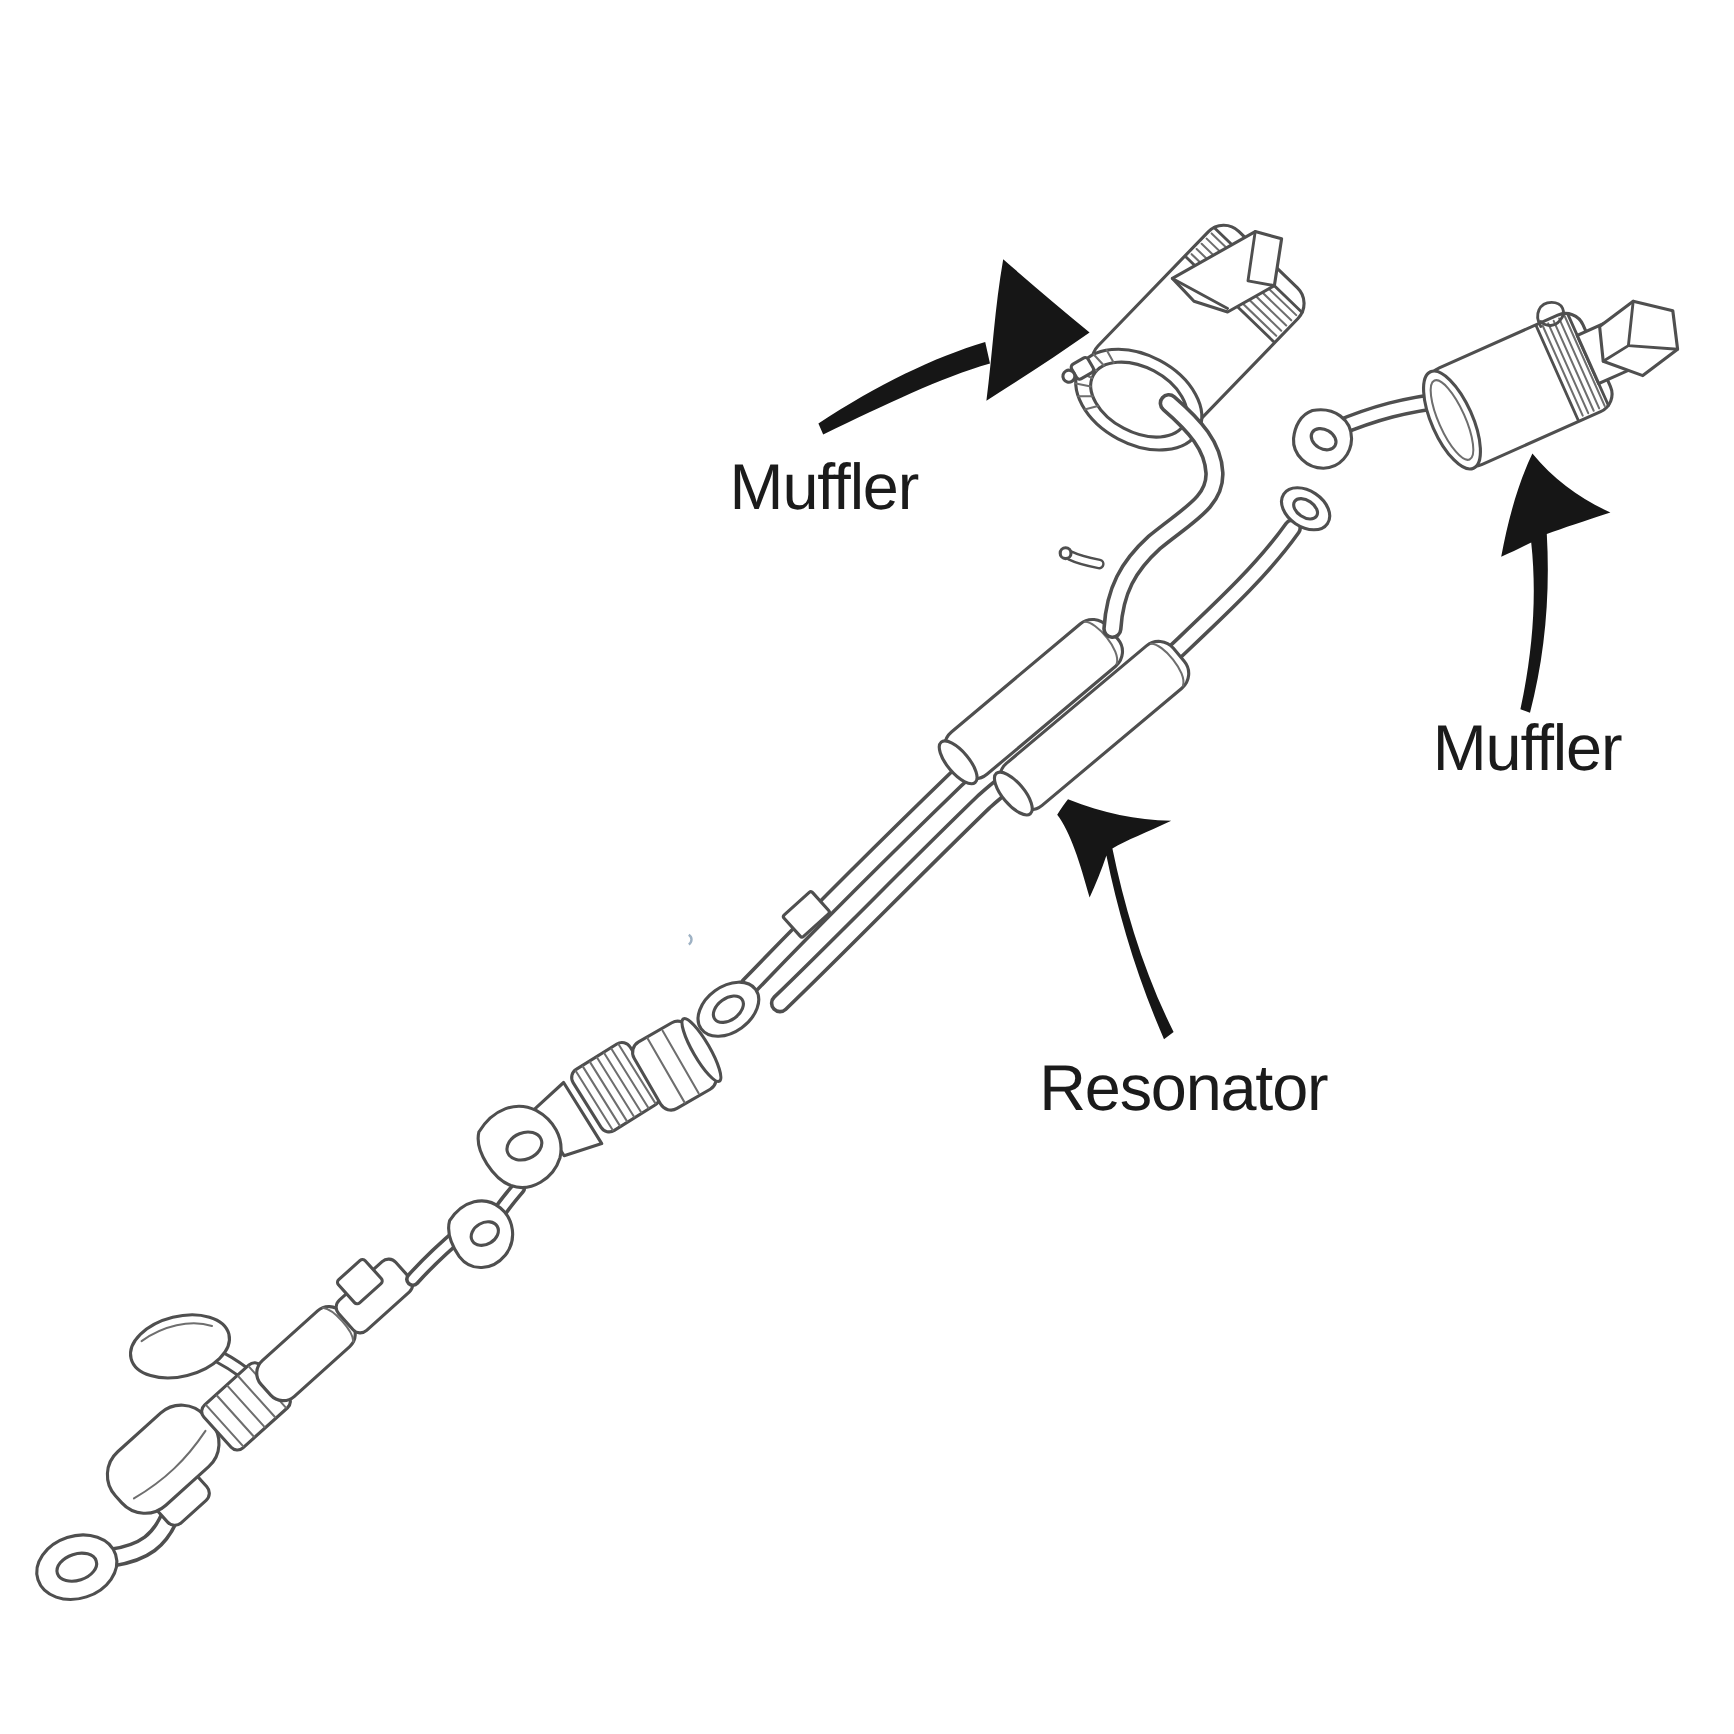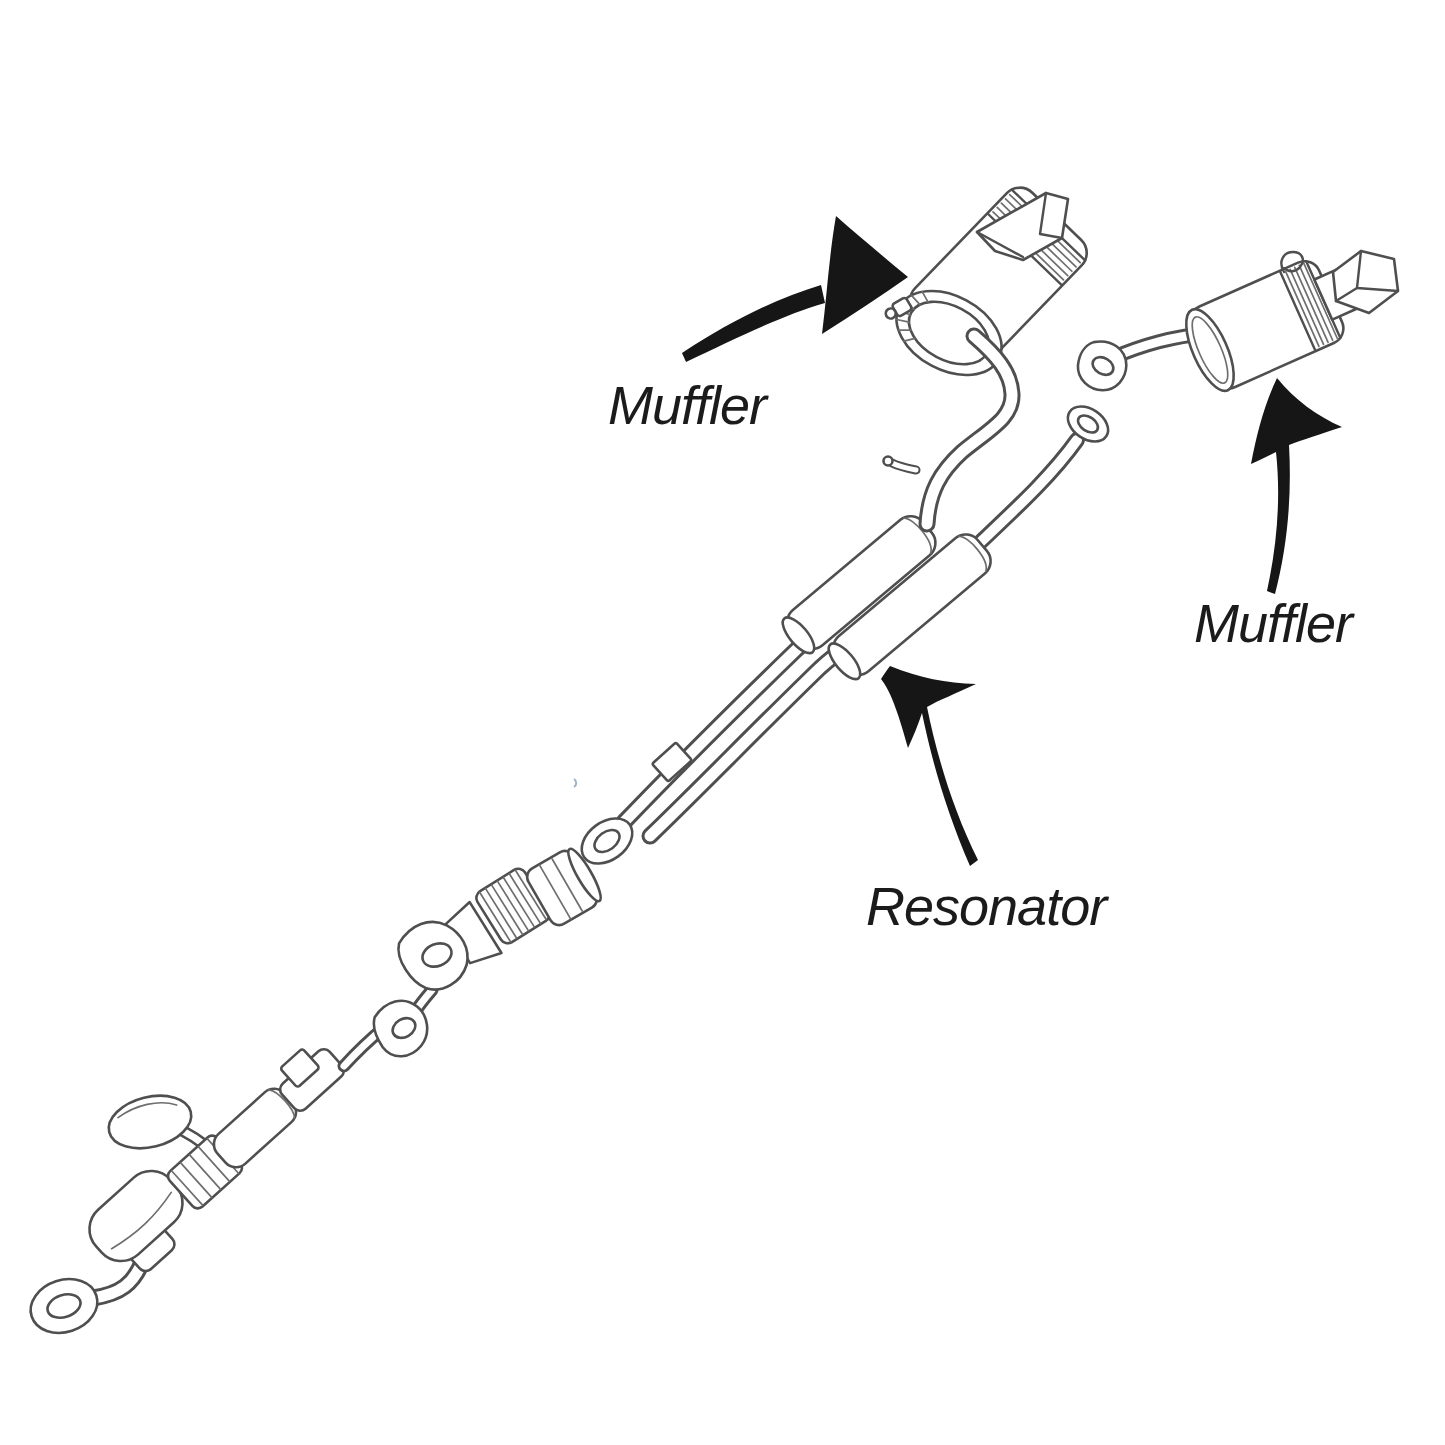--- a/index.html
+++ b/index.html
@@ -1,19 +1,19 @@
 <!DOCTYPE html>
 <html style="--line: #4f4f4f; --annotation: #161616; --label-text: #1b1b1b; --background: #ffffff;"><head>
 <meta charset="utf-8">
 <style>
   :root{
     --line:#4f4f4f; --annotation:#161616; --label-text:#1b1b1b; --background:#ffffff;
   }
   html,body{margin:0;padding:0;background:var(--background);}
-  .stage{position:relative;width:1445px;height:1445px;background:var(--background);overflow:hidden;font-style:italic;}
+  .stage{position:relative;width:1445px;height:1445px;background:var(--background);overflow:hidden;}
   svg{position:absolute;inset:0;display:block;}
   .fw{fill:#ffffff;stroke:var(--line);stroke-width:2.6;stroke-linejoin:round;}
   .ln{fill:none;stroke:var(--line);stroke-width:2.4;stroke-linecap:round;stroke-linejoin:round;}
   .lnt{fill:none;stroke:#6e6e6e;stroke-width:1.7;stroke-linecap:round;}
   .po{fill:none;stroke:var(--line);stroke-linecap:round;stroke-linejoin:round;}
   .pi{fill:none;stroke:#ffffff;stroke-linecap:round;stroke-linejoin:round;}
   .arrow{fill:var(--annotation);stroke:none;}
   .lbl{font-family:"Liberation Sans", sans-serif;font-size:54px;font-weight:400;
        letter-spacing:-1px;fill:var(--label-text);}
 </style>

